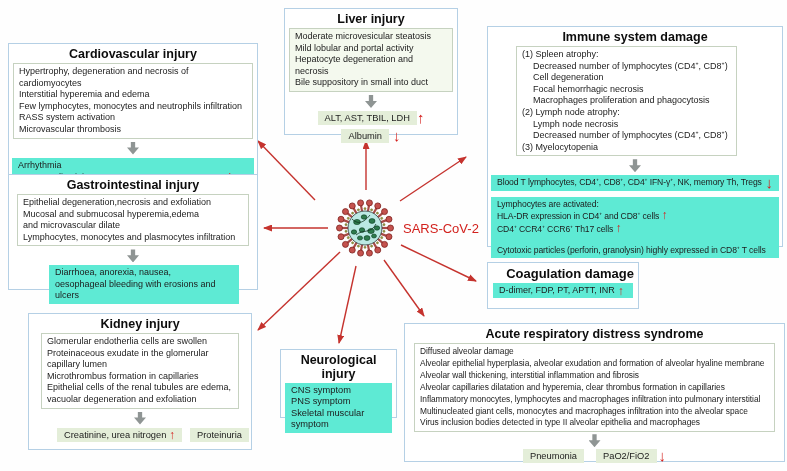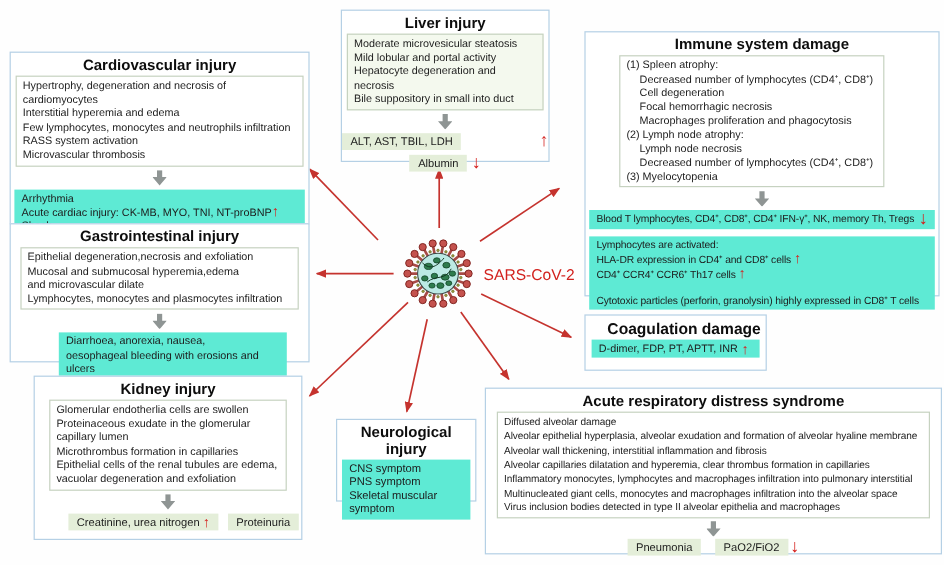--- a/index.html
+++ b/index.html
@@ -139,21 +139,21 @@
     </div>
     <div class="garrow"></div>
     <div class="gbox" style="margin:0 3px;">
       <div>Arrhythmia</div>
       <div><span>Acute cardiac injury: CK-MB, MYO, TNI, NT-proBNP</span><span class="ra">↑</span></div>
       <div>Shock</div>
       <div>Arterial hypertension</div>
     </div>
   </div>
 
-  <div id="gi" class="obox" style="left:8px;top:186px;width:250px;height:116px;">
+  <div id="gi" class="obox" style="left:8px;top:174px;width:250px;height:116px;">
     <div class="title">Gastrointestinal injury</div>
     <div class="wbox" style="margin:0 8px;">
       <div>Epithelial degeneration,necrosis and exfoliation</div>
       <div>Mucosal and submucosal hyperemia,edema</div>
       <div>and microvascular dilate</div>
       <div>Lymphocytes, monocytes and plasmocytes infiltration</div>
     </div>
     <div class="garrow"></div>
     <div class="gbox" style="margin-left:40px;width:190px;">
       <div>Diarrhoea, anorexia, nausea,</div>
@@ -180,21 +180,21 @@
 
   <div id="liver" class="obox" style="left:284px;top:8px;width:174px;height:127px;">
     <div class="title">Liver injury</div>
     <div class="wbox">
       <div>Moderate microvesicular steatosis</div>
       <div>Mild lobular and portal activity</div>
       <div>Hepatocyte degeneration and necrosis</div>
       <div>Bile suppository in small into duct</div>
     </div>
     <div class="garrow"></div>
-    <div class="row" style="justify-content:space-between;gap:0;">
+    <div class="row" style="justify-content:center;gap:0;">
       <div class="gpill">ALT, AST, TBIL, LDH</div>
       <span class="ra big">↑</span>
     </div>
     <div class="row" style="justify-content:center;gap:4px;margin-top:4px;">
       <div class="gpill">Albumin</div>
       <span class="ra big">↓</span>
     </div>
   </div>
 
   <div id="neuro" class="obox" style="left:280px;top:349px;width:117px;height:69px;">

